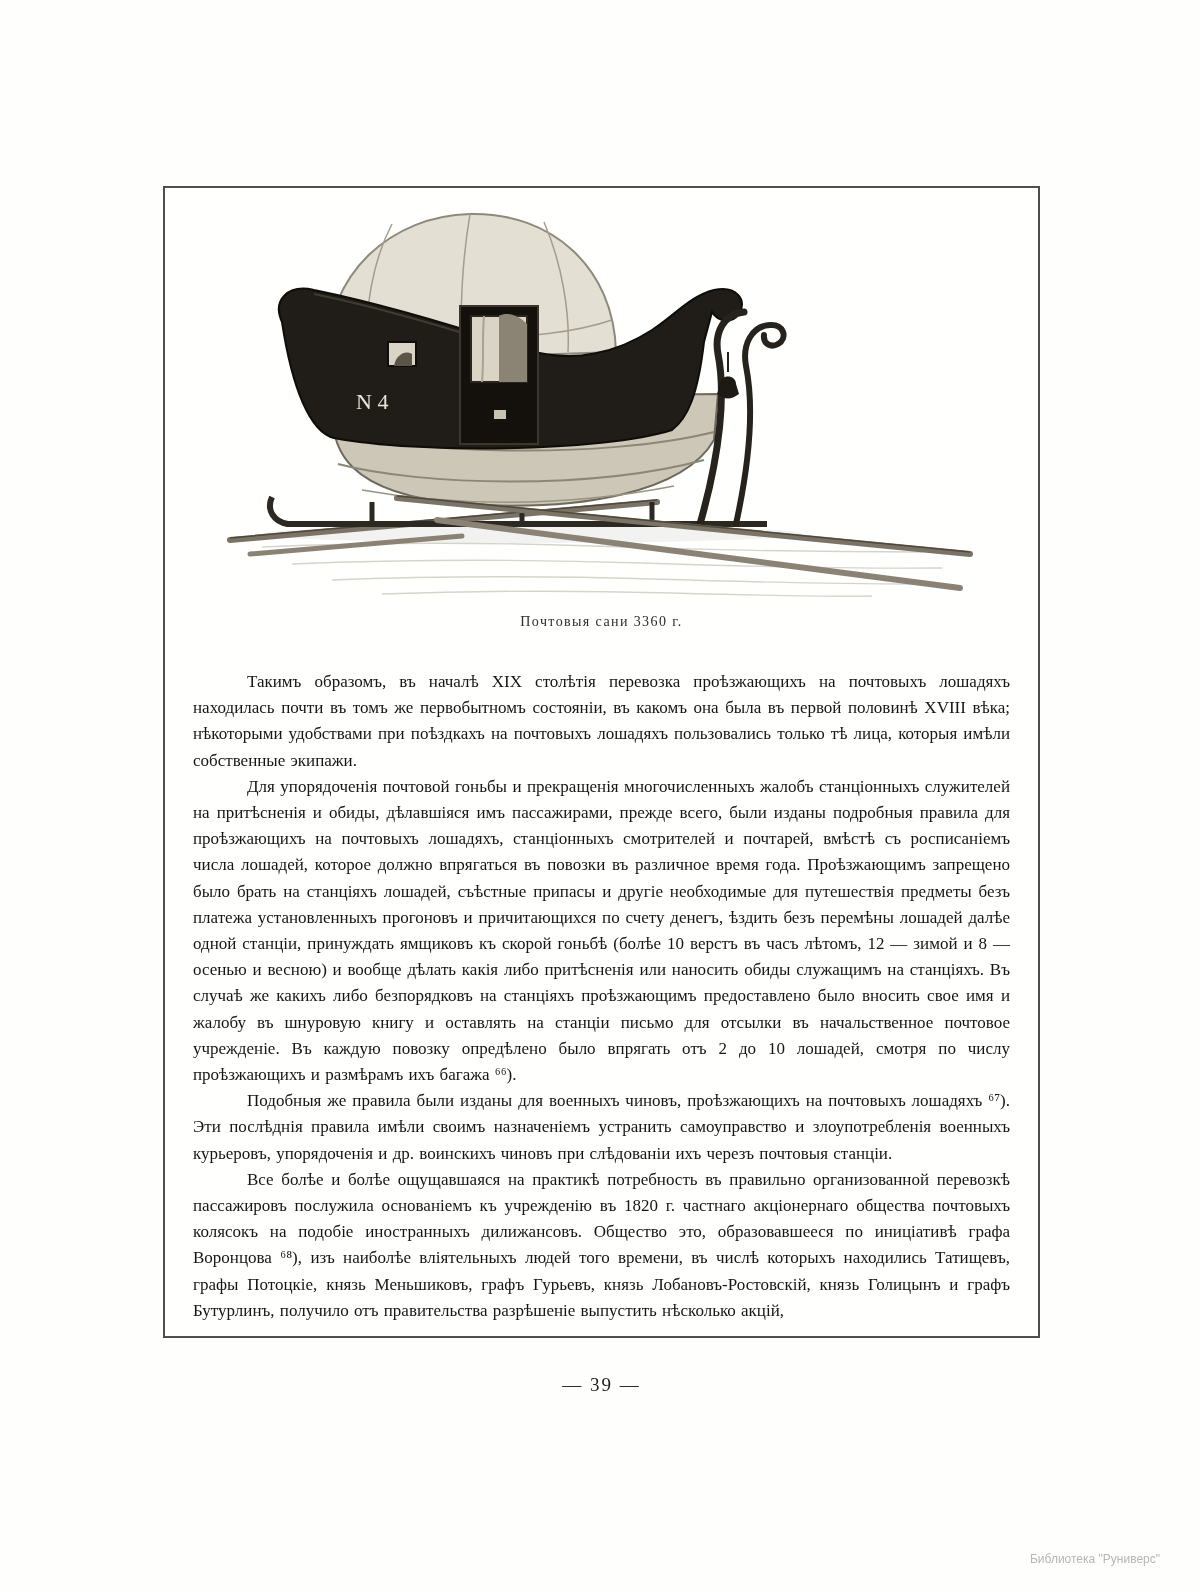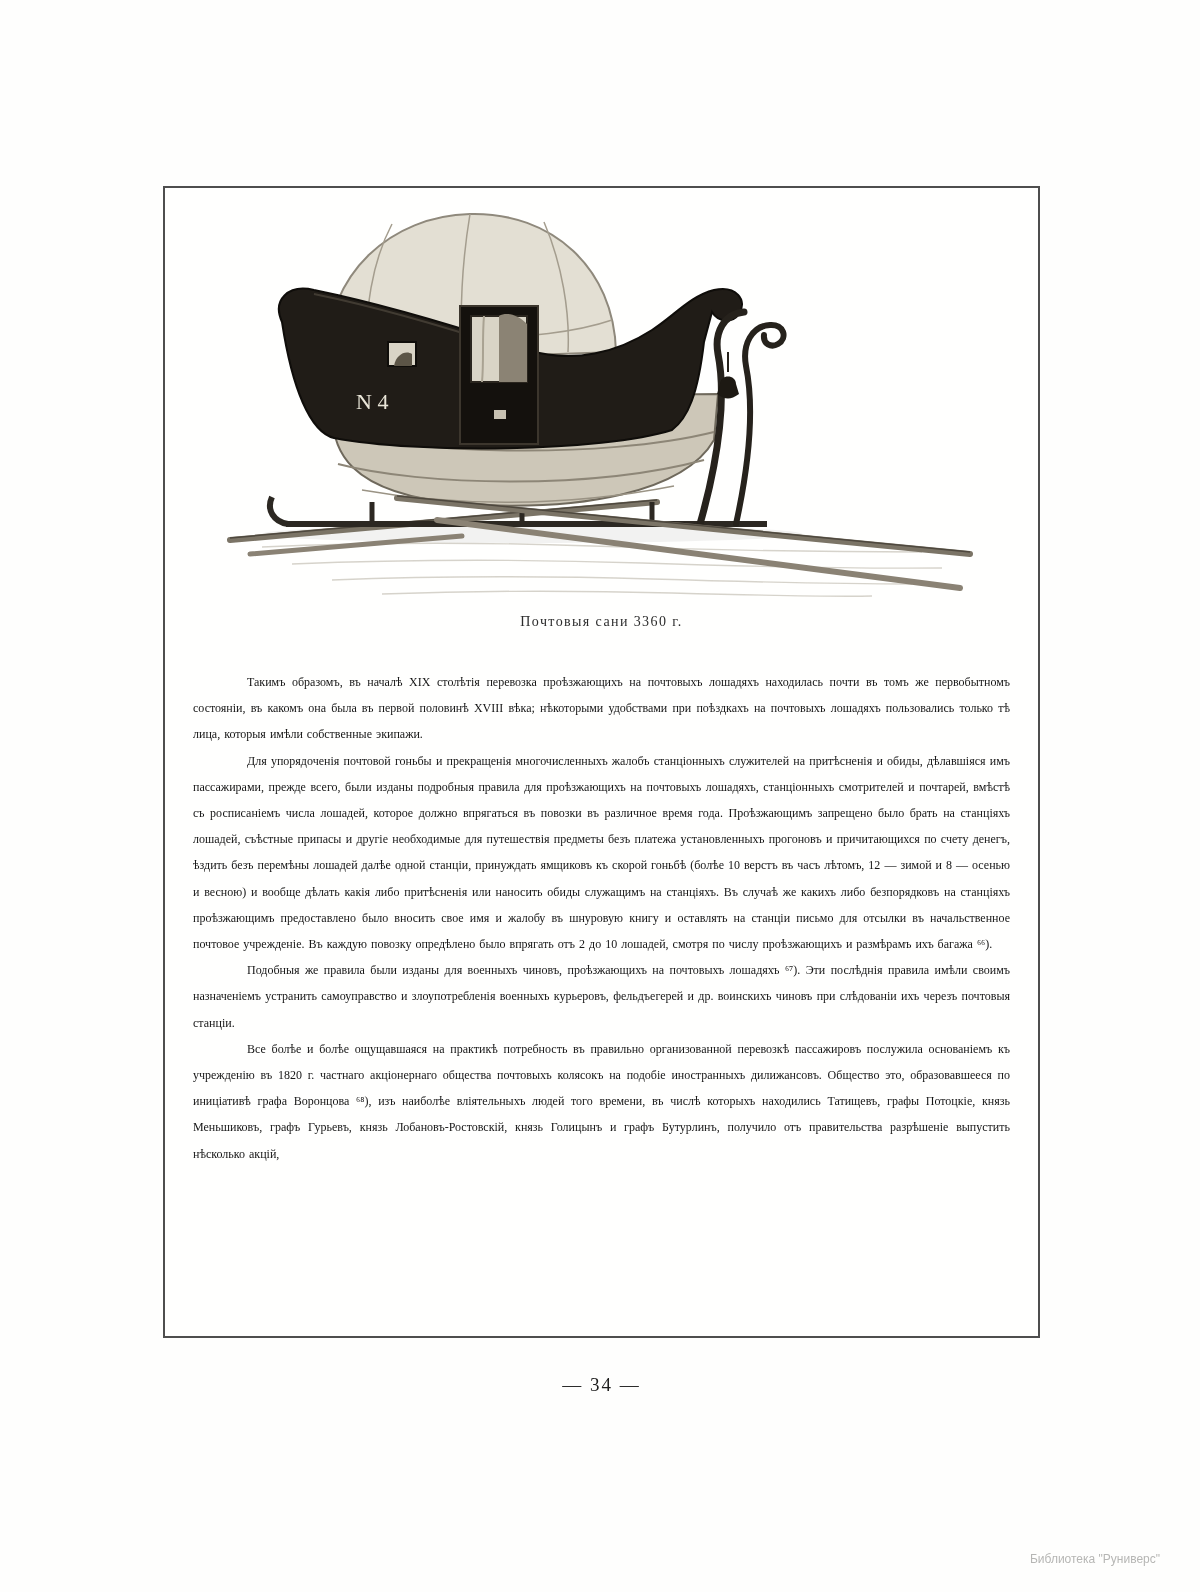--- a/index.html
+++ b/index.html
@@ -29,21 +29,21 @@
     position:absolute;
     top:426px; left:0; right:0;
     text-align:center;
     font-size:14px;
     letter-spacing:1.4px;
     color:#2c2c2c;
   }
   .body-text {
     position:absolute;
     top:481px; left:28px; right:28px;
-    font-size:12px;
+    font-size:17px;
     line-height:26.2px;
     text-align:justify;
     color:#151515;
     word-spacing:1px;
   }
   .body-text p { margin:0; text-indent:54px; }
   .page-number {
     position:absolute;
     left:163px; width:877px; top:1374px;
     text-align:center;
@@ -139,23 +139,23 @@
           <line x1="28" y1="352" x2="240" y2="334" stroke="#8a8274" stroke-width="5" stroke-linecap="round"></line>
         </g>
       </svg>
     </div>
 
     <div class="caption">Почтовыя сани 3360 г.</div>
 
     <div class="body-text">
       <p>Такимъ образомъ, въ началѣ XIX столѣтія перевозка проѣзжающихъ на почтовыхъ лошадяхъ находилась почти въ томъ же первобытномъ состояніи, въ какомъ она была въ первой половинѣ XVIII вѣка; нѣкоторыми удобствами при поѣздкахъ на почтовыхъ лошадяхъ пользовались только тѣ лица, которыя имѣли собственные экипажи.</p>
       <p>Для упорядоченія почтовой гоньбы и прекращенія многочисленныхъ жалобъ станціонныхъ служителей на притѣсненія и обиды, дѣлавшіяся имъ пассажирами, прежде всего, были изданы подробныя правила для проѣзжающихъ на почтовыхъ лошадяхъ, станціонныхъ смотрителей и почтарей, вмѣстѣ съ росписаніемъ числа лошадей, которое должно впрягаться въ повозки въ различное время года. Проѣзжающимъ запрещено было брать на станціяхъ лошадей, съѣстные припасы и другіе необходимые для путешествія предметы безъ платежа установленныхъ прогоновъ и причитающихся по счету денегъ, ѣздить безъ перемѣны лошадей далѣе одной станціи, принуждать ямщиковъ къ скорой гоньбѣ (болѣе 10 верстъ въ часъ лѣтомъ, 12 — зимой и 8 — осенью и весною) и вообще дѣлать какія либо притѣсненія или наносить обиды служащимъ на станціяхъ. Въ случаѣ же какихъ либо безпорядковъ на станціяхъ проѣзжающимъ предоставлено было вносить свое имя и жалобу въ шнуровую книгу и оставлять на станціи письмо для отсылки въ начальственное почтовое учрежденіе. Въ каждую повозку опредѣлено было впрягать отъ 2 до 10 лошадей, смотря по числу проѣзжающихъ и размѣрамъ ихъ багажа ⁶⁶).</p>
-      <p>Подобныя же правила были изданы для военныхъ чиновъ, проѣзжающихъ на почтовыхъ лошадяхъ ⁶⁷). Эти послѣднія правила имѣли своимъ назначеніемъ устранить самоуправство и злоупотребленія военныхъ курьеровъ, фельдъегерей и др. воинскихъ чиновъ при слѣдованіи ихъ черезъ почтовыя станціи.</p>
+      <p>Подобныя же правила были изданы для военныхъ чиновъ, проѣзжающихъ на почтовыхъ лошадяхъ ⁶⁷). Эти послѣднія правила имѣли своимъ назначеніемъ устранить самоуправство и злоупотребленія военныхъ курьеровъ, упорядоченія и др. воинскихъ чиновъ при слѣдованіи ихъ черезъ почтовыя станціи.</p>
       <p>Все болѣе и болѣе ощущавшаяся на практикѣ потребность въ правильно организованной перевозкѣ пассажировъ послужила основаніемъ къ учрежденію въ 1820 г. частнаго акціонернаго общества почтовыхъ колясокъ на подобіе иностранныхъ дилижансовъ. Общество это, образовавшееся по иниціативѣ графа Воронцова ⁶⁸), изъ наиболѣе вліятельныхъ людей того времени, въ числѣ которыхъ находились Татищевъ, графы Потоцкіе, князь Меньшиковъ, графъ Гурьевъ, князь Лобановъ-Ростовскій, князь Голицынъ и графъ Бутурлинъ, получило отъ правительства разрѣшеніе выпустить нѣсколько акцій,</p>
     </div>
 
   </div>
 
-  <div class="page-number">— 34 —</div>
+  <div class="page-number">— 39 —</div>
 
   <div class="watermark">Библиотека "Руниверс"</div>
 
 </div>
 
 </body></html>

